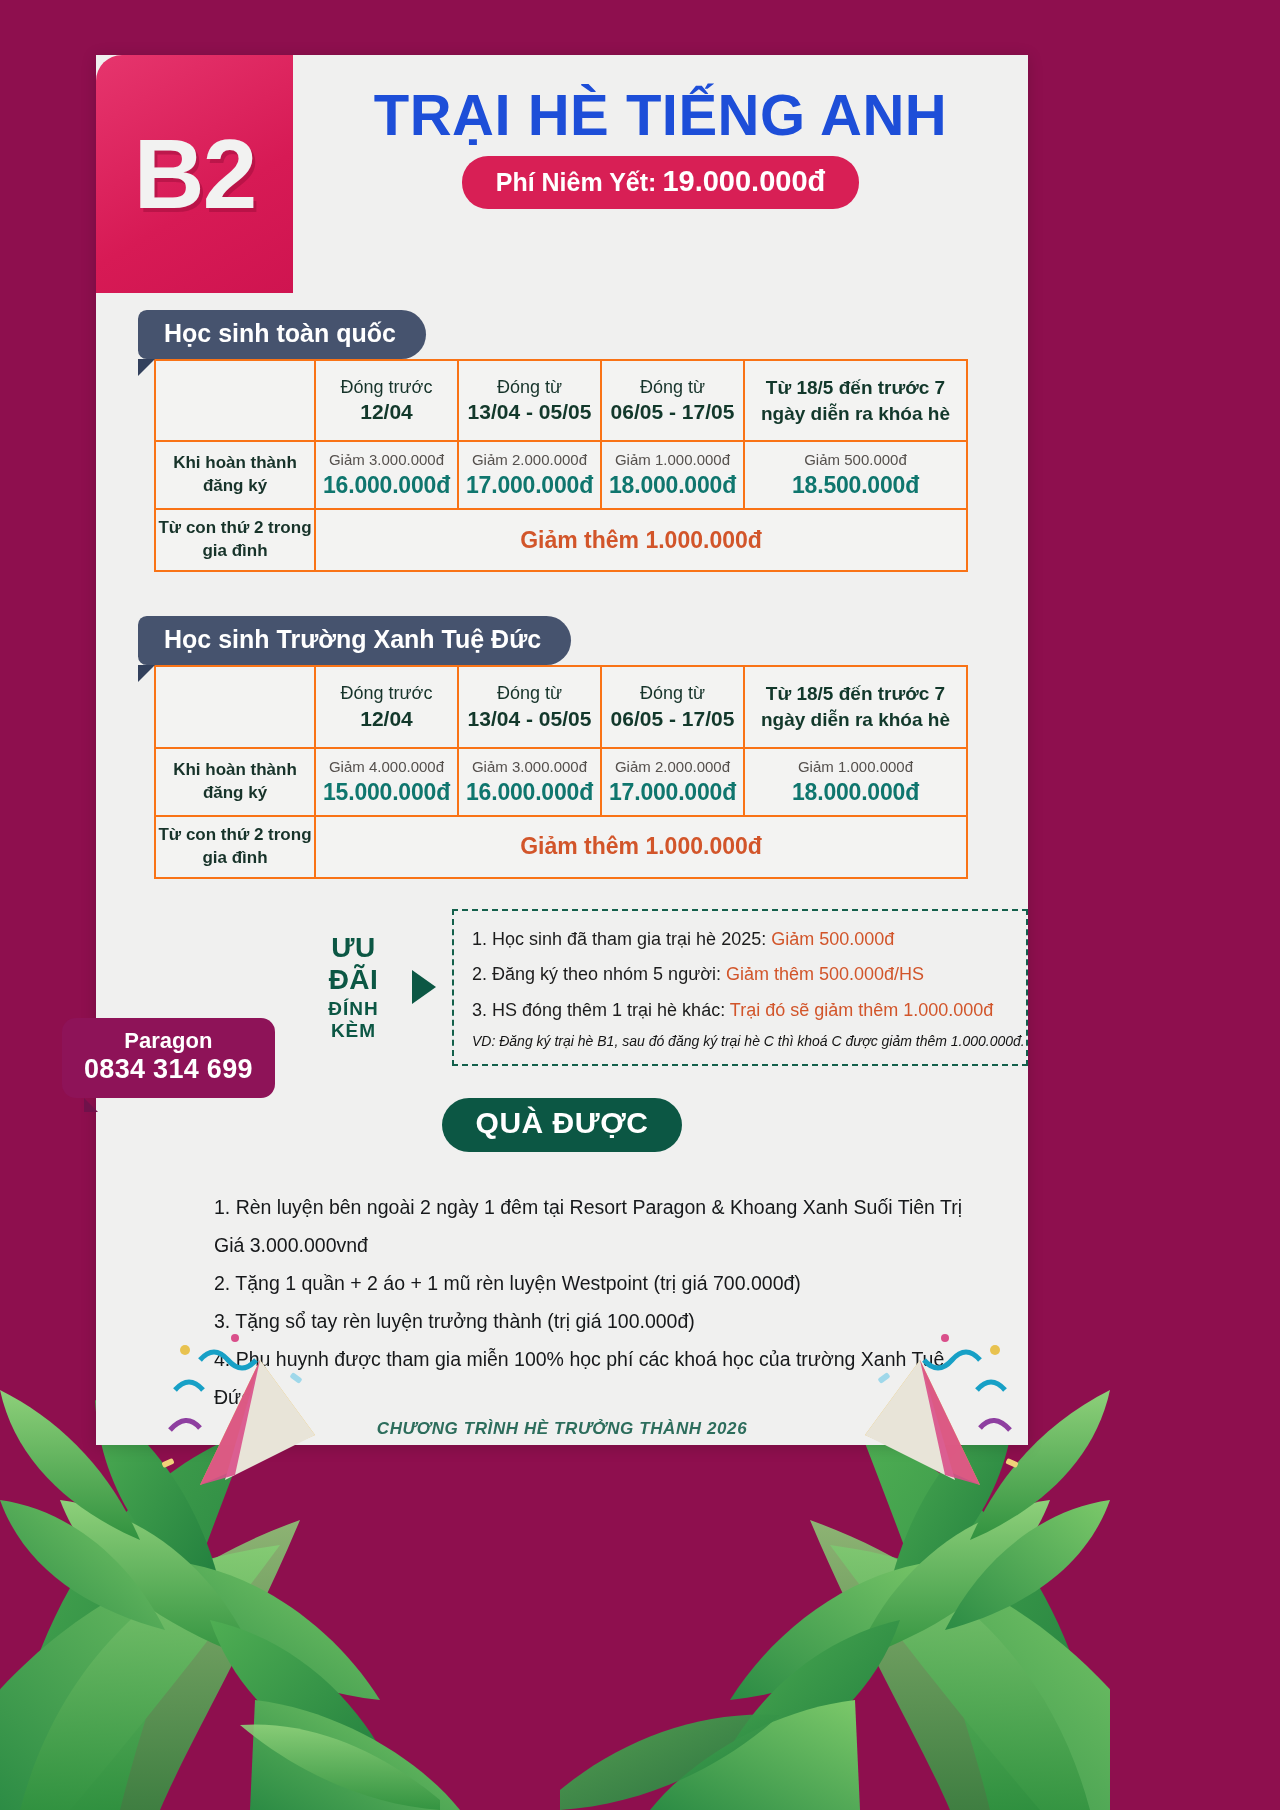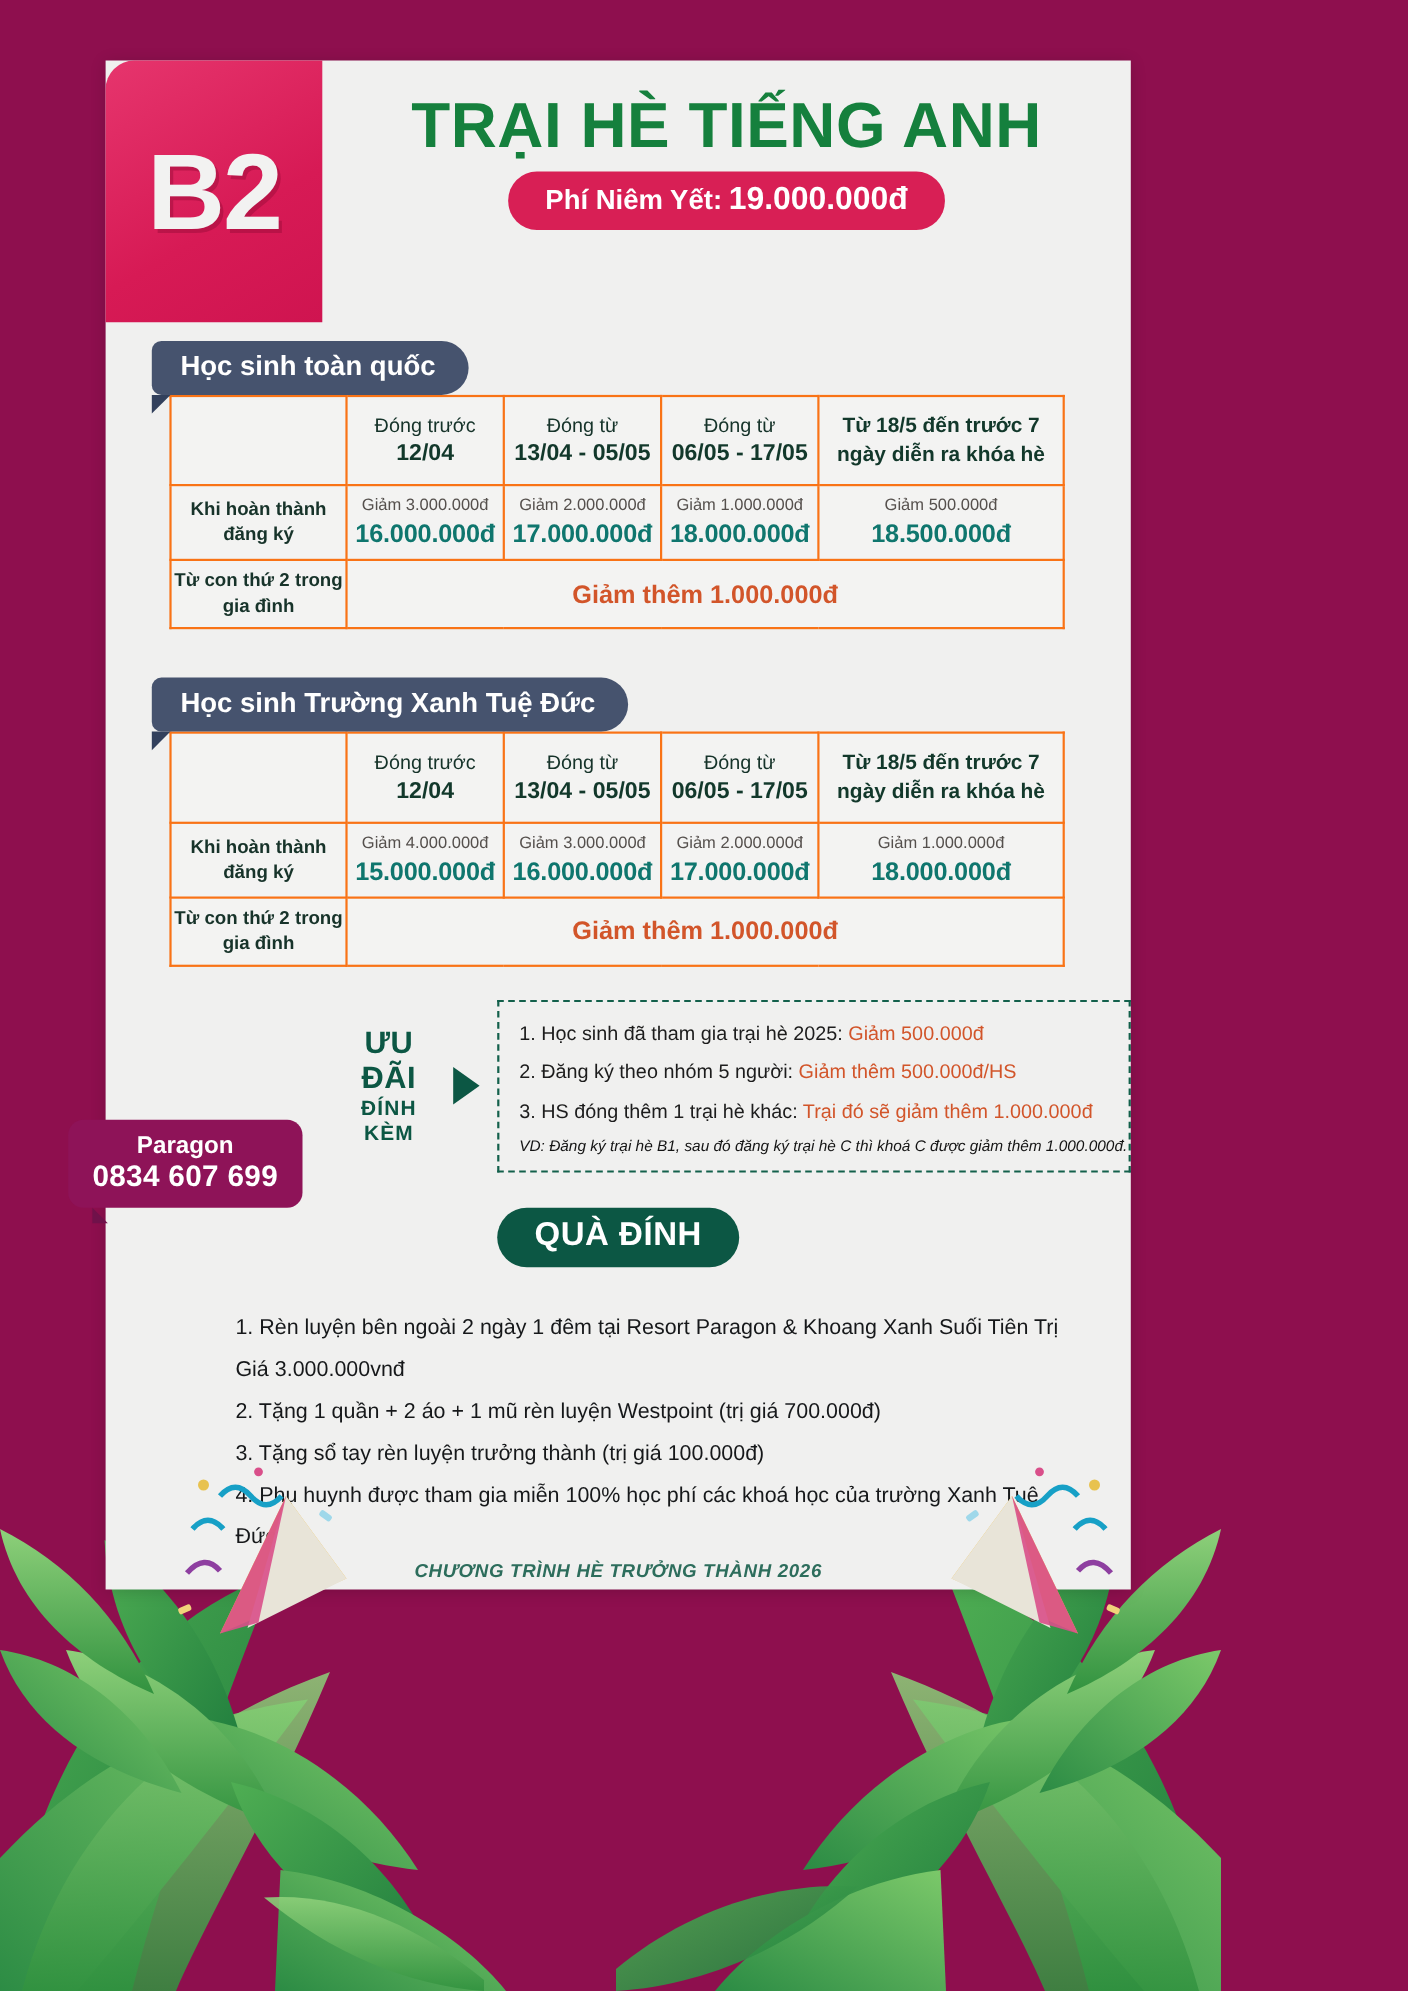--- a/index.html
+++ b/index.html
@@ -47,21 +47,21 @@
   .hdr-text {
     position:absolute; left:197px; top:0; right:0; height:195px;
     display:flex; flex-direction:column; align-items:center;
     padding-top:26px;
   }
   .hdr-sub {
     font-size:25px; font-weight:bold; color:#0c5744;
     letter-spacing:.2px;
   }
   .hdr-title {
-    font-size:58px; font-weight:bold; color:#15803d;
+    font-size:58px; font-weight:bold; color:#1d4ed8;
     letter-spacing:.5px; margin-top:4px; line-height:1.05;
     white-space:nowrap;
   }
   .price-badge {
     margin-top:10px;
     background:#d81f55;
     color:#fff;
     border-radius:26px;
     padding:9px 34px 11px 34px;
     font-size:25px; font-weight:bold;
@@ -392,38 +392,38 @@
         </li>
         <li>
           <span>3. HS đóng thêm 1 trại hè khác: </span><span class="hl">Trại đó sẽ giảm thêm 1.000.000đ</span>
         </li>
       </ul>
       <div class="uudai-note">VD: Đăng ký trại hè B1, sau đó đăng ký trại hè C thì khoá C được giảm thêm 1.000.000đ.</div>
     </div>
   </div>
 
   <div class="qt-wrap">
-    <span class="qt-badge">QUÀ ĐÍNH</span>
+    <span class="qt-badge">QUÀ ĐƯỢC</span>
   </div>
 
   <div class="gifts">
     <p>1. Rèn luyện bên ngoài 2 ngày 1 đêm tại Resort Paragon &amp; Khoang Xanh Suối Tiên Trị Giá 3.000.000vnđ</p>
     <p>2. Tặng  1 quần  + 2 áo + 1 mũ rèn luyện Westpoint (trị giá 700.000đ)</p>
     <p>3. Tặng sổ tay rèn luyện  trưởng thành (trị giá 100.000đ)</p>
     <p>4.  Phụ huynh được tham gia miễn 100% học phí các khoá học của trường Xanh Tuệ Đức</p>
   </div>
 
   <div class="footer">
     <div>CHƯƠNG TRÌNH HÈ TRƯỞNG THÀNH 2026</div>
   </div>
 </div>
 
 <div class="hotline">
   <div class="h1">Paragon</div>
-  <div class="h2">0834 607 699</div>
+  <div class="h2">0834 314 699</div>
 </div>
 
 <svg class="confetti" style="left:140px; top:1320px;" width="200" height="200" viewBox="0 0 200 200">
   <path d="M120 40 L60 165 L175 115 Z" fill="#f2c14e" opacity=".95"></path>
   <path d="M120 40 L85 160 L175 115 Z" fill="#e8e4d8"></path>
   <path d="M120 40 L60 165 L95 155 Z" fill="#d94f8a" opacity=".9"></path>
   <g stroke="#17a0c6" stroke-width="5" fill="none">
     <path d="M60 40 q14 -16 28 0 q14 16 28 0"></path>
     <path d="M35 70 q14 -16 28 0"></path>
   </g>

